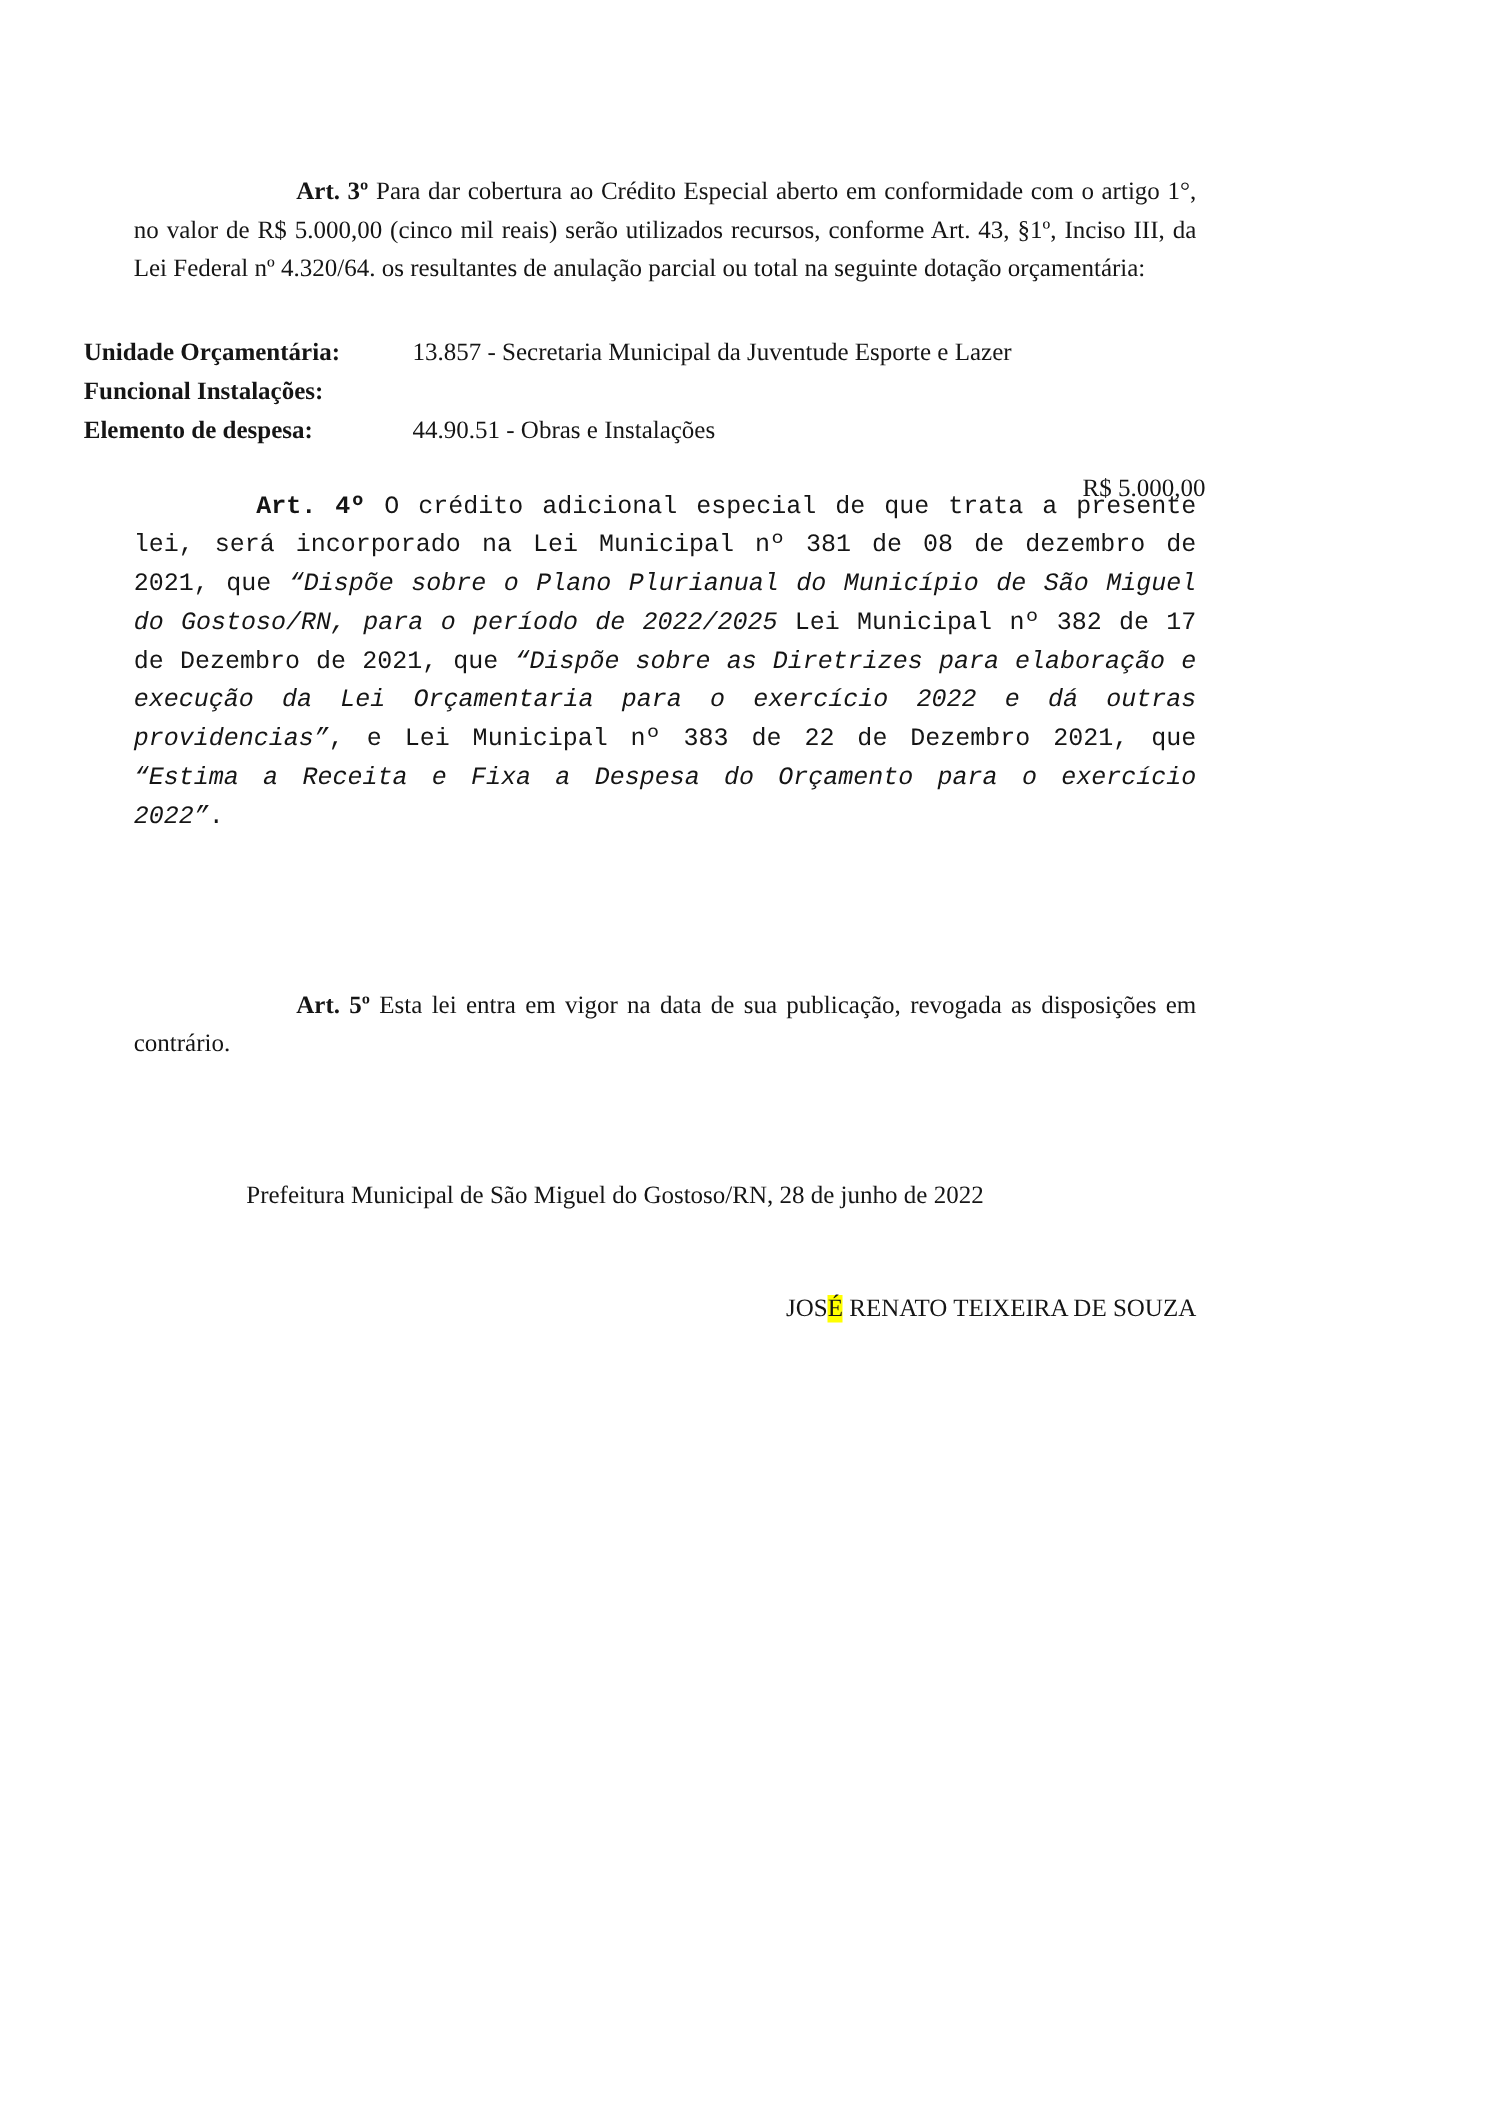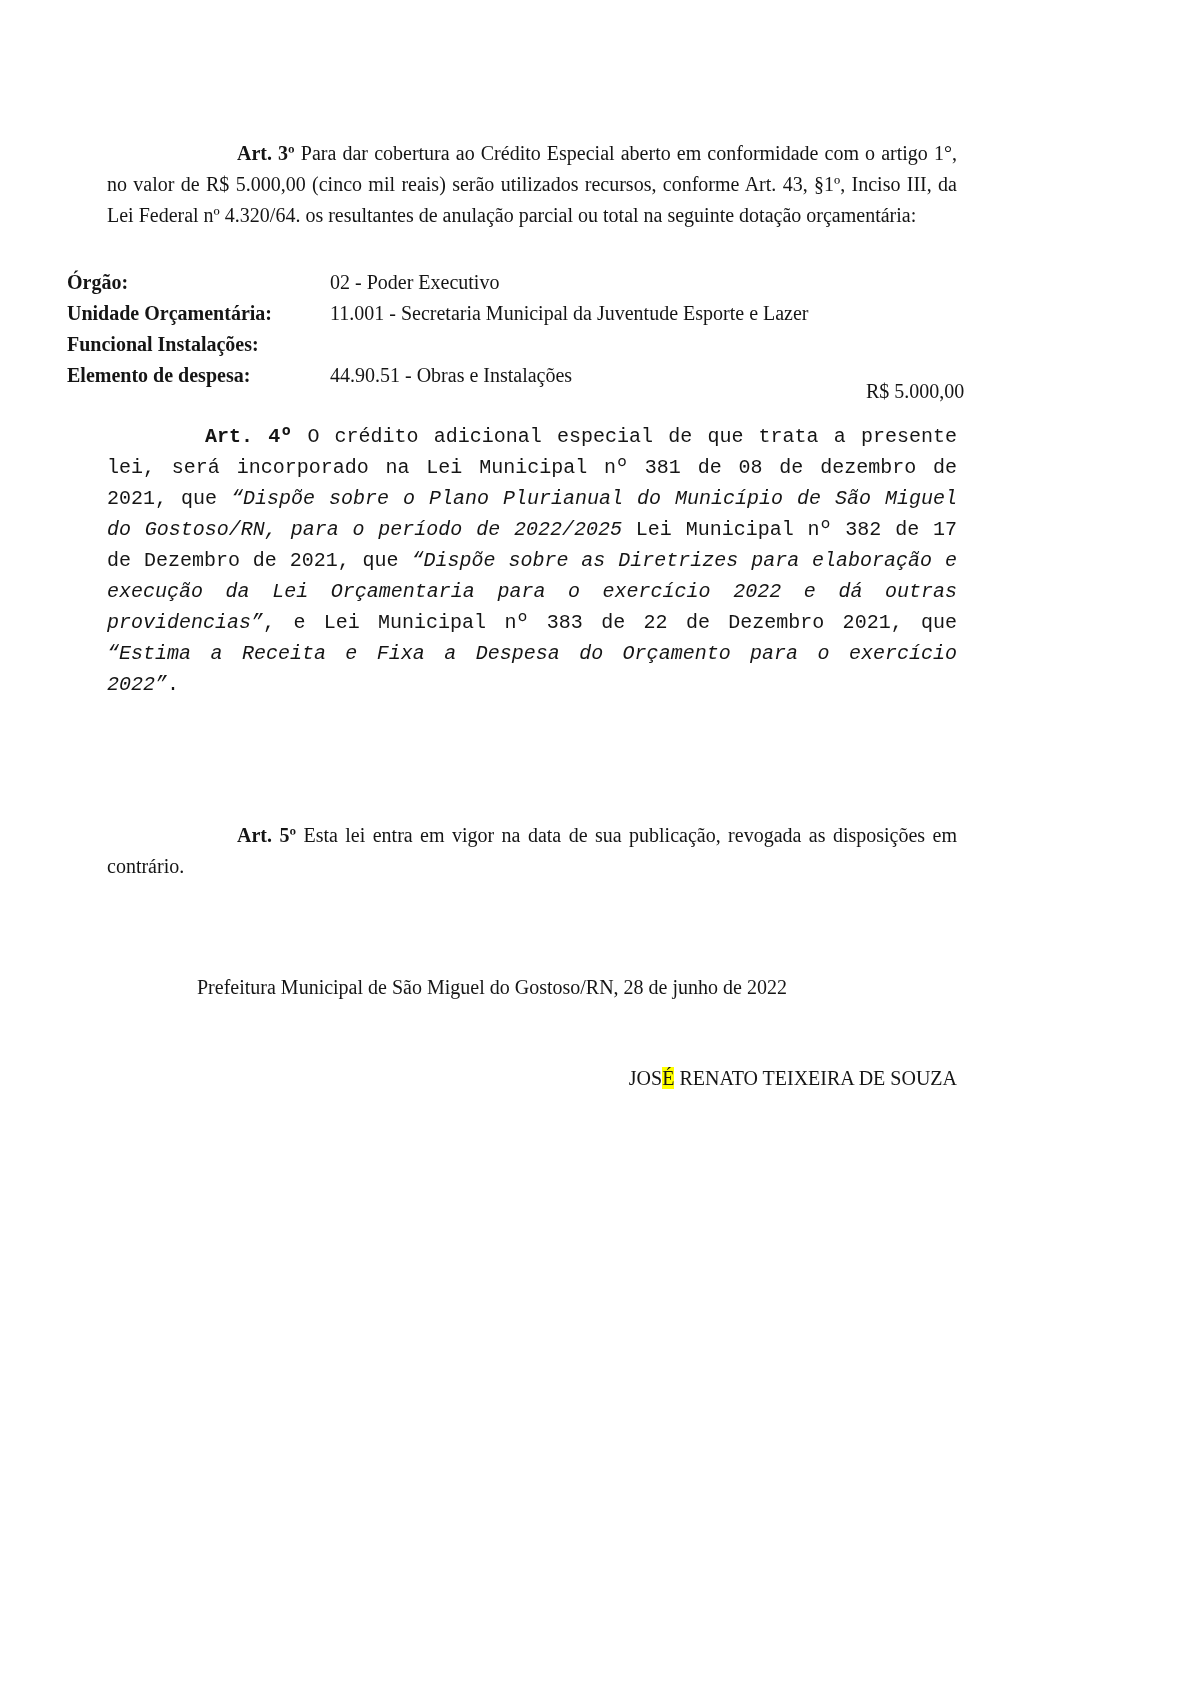--- a/index.html
+++ b/index.html
@@ -73,26 +73,22 @@
 </style>
 </head>
 <body>
 
 <div class="page">
 
   <p class="body-par indent-lg"><b>Art. 3º</b><span> Para dar cobertura ao Crédito Especial aberto em conformidade com o artigo 1°, no valor de R$ 5.000,00 (cinco mil reais) serão utilizados recursos, conforme Art. 43, §1º, Inciso III, da Lei Federal nº 4.320/64. os resultantes de anulação parcial ou total na seguinte dotação orçamentária:</span></p>
 
   <div class="budget-table">
     <div class="t-row">
-        <div class="t-label">Órgão:</div>
-        <div class="t-value">02 - Poder Executivo</div>
-      </div>
-    <div class="t-row">
         <div class="t-label">Unidade Orçamentária:</div>
-        <div class="t-value">11.001 - Secretaria Municipal da Juventude Esporte e Lazer</div>
+        <div class="t-value">13.857 - Secretaria Municipal da Juventude Esporte e Lazer</div>
       </div>
     <div class="t-row">
         <div class="t-label">Funcional Instalações:</div>
       </div>
     <div class="t-row">
         <div class="t-label">Elemento de despesa:</div>
         <div class="t-value">44.90.51 - Obras e Instalações</div>
       </div>
     <div class="amount">R$ 5.000,00</div>
   </div>

